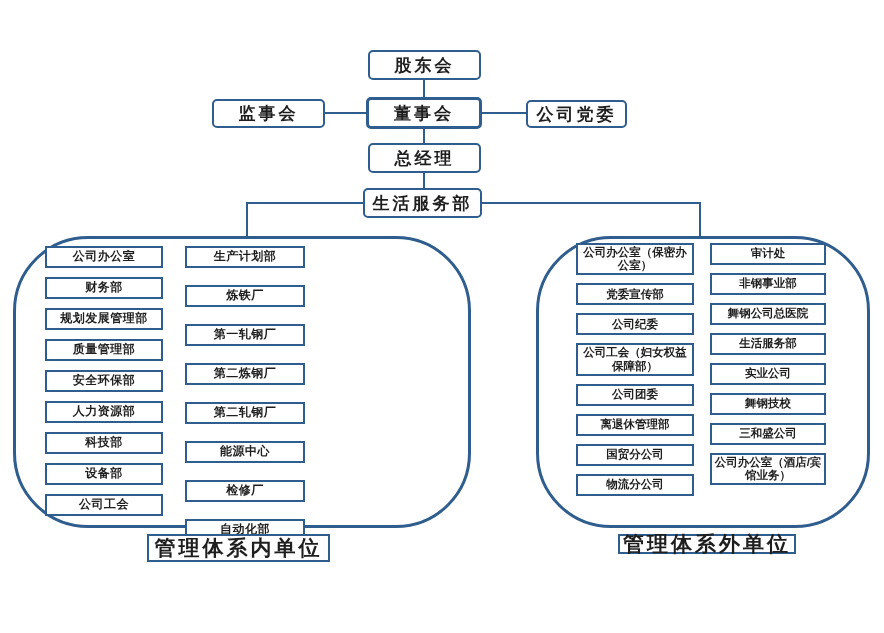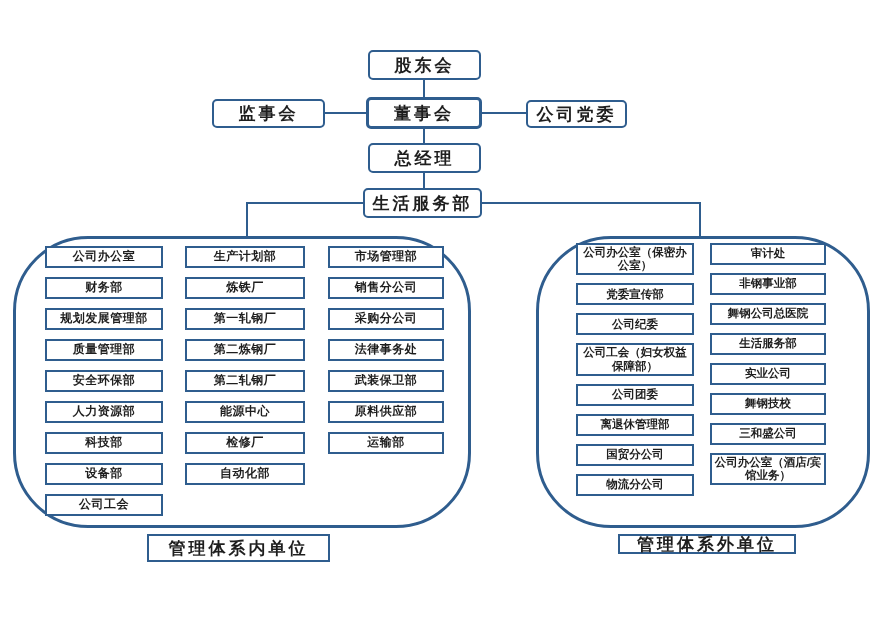--- a/index.html
+++ b/index.html
@@ -23,21 +23,21 @@
     border:2px solid #2f5d8e; background:#fff;
     display:flex; align-items:center; justify-content:center; text-align:center;
     font-size:12px; font-weight:bold; color:#1e1e1e;
     min-height:22px; line-height:1.15; padding:1px 2px; letter-spacing:0.5px;
   }
   .dept-box.small { font-size:11.5px; letter-spacing:0; }
   .dept-box.tall { min-height:28px; }
   .caption {
     position:absolute; border:2px solid #2f5d8e; background:#fff;
     display:flex; align-items:center; justify-content:center;
-    font-size:17px; font-weight:bold; letter-spacing:3px; color:#1e1e1e; white-space:nowrap;font-family:Liberation Mono, monospace;
+    font-size:21px; font-weight:bold; letter-spacing:3px; color:#1e1e1e; white-space:nowrap;font-family:Liberation Mono, monospace;
   }
 </style>
 </head>
 <body>
 
 <div class="canvas">
 
   <div class="node" style="left:368px;top:50px;width:113px;height:30px">股东会</div>
 
   <div class="node thick" style="left:366px;top:97px;width:116px;height:32px">董事会</div>
@@ -67,40 +67,31 @@
     <div class="dept-box">财务部</div>
     <div class="dept-box">规划发展管理部</div>
     <div class="dept-box">质量管理部</div>
     <div class="dept-box">安全环保部</div>
     <div class="dept-box">人力资源部</div>
     <div class="dept-box">科技部</div>
     <div class="dept-box">设备部</div>
     <div class="dept-box">公司工会</div>
   </div>
 
-  <div class="col" style="left:185px;top:246px;width:120px;gap:9px">
+  <div class="col" style="left:185px;top:246px;width:120px;gap:17px">
     <div class="dept-box">生产计划部</div>
     <div class="dept-box">炼铁厂</div>
     <div class="dept-box">第一轧钢厂</div>
     <div class="dept-box">第二炼钢厂</div>
     <div class="dept-box">第二轧钢厂</div>
     <div class="dept-box">能源中心</div>
     <div class="dept-box">检修厂</div>
     <div class="dept-box">自动化部</div>
   </div>
 
-  <div class="col" style="left:328px;top:246px;width:116px;gap:9px">
-    <div class="dept-box">市场管理部</div>
-    <div class="dept-box">销售分公司</div>
-    <div class="dept-box">采购分公司</div>
-    <div class="dept-box">法律事务处</div>
-    <div class="dept-box">武装保卫部</div>
-    <div class="dept-box">原料供应部</div>
-    <div class="dept-box">运输部</div>
-  </div>
 
   <div class="panel" style="left:536px;top:236px;width:334px;height:292px"></div>
 
   <div class="col" style="left:576px;top:243px;width:118px;gap:8px">
     <div class="dept-box small tall">公司办公室（保密办公室）</div>
     <div class="dept-box small">党委宣传部</div>
     <div class="dept-box small">公司纪委</div>
     <div class="dept-box small tall">公司工会（妇女权益保障部）</div>
     <div class="dept-box small">公司团委</div>
     <div class="dept-box small">离退休管理部</div>

